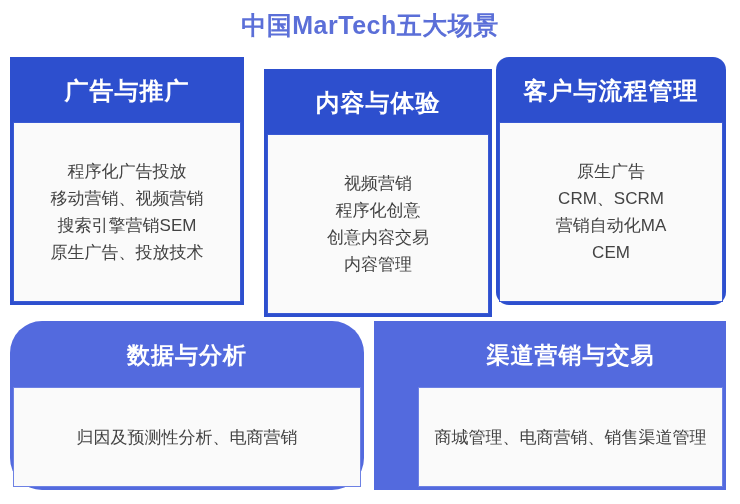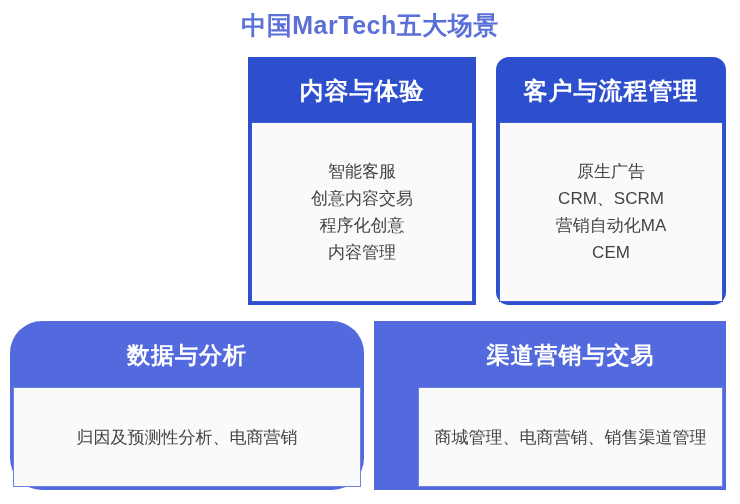--- a/index.html
+++ b/index.html
@@ -84,21 +84,21 @@
   .card.top .card-body {
     border: 1px solid #3a5ad4;
     padding: 10px 6px;
   }
   .card.top .card-body .line {
     font-size: 17px;
     line-height: 27px;
   }
 
   #card-advertising  { left: 10px;  width: 234px; }
-  #card-content      { left: 248px; width: 228px; }
+  #card-content      { left: 264px; width: 228px; margin-top: 12px; }
   #card-customer     { left: 496px; width: 230px; border-radius: 13px; }
 
   
   .card.bottom {
     top: 321px;
     height: 169px;
     background: #536ade;
   }
   .card.bottom .card-header {
     height: 63px;
@@ -116,27 +116,36 @@
   #card-data    { left: 10px;  width: 354px; border-radius: 32px; }
   #card-channel { left: 374px; width: 352px; padding-left: 44px; }
 </style>
 </head>
 <body>
 
 <div class="page">
 
   <div class="page-title">中国MarTech五大场景</div>
 
+  <div class="card top" id="card-advertising">
+    <div class="card-header">广告与推广</div>
+    <div class="card-body">
+      <span class="line">程序化广告投放</span>
+      <span class="line">移动营销、视频营销</span>
+      <span class="line">搜索引擎营销SEM</span>
+      <span class="line">原生广告、投放技术</span>
+    </div>
+  </div>
 
   <div class="card top" id="card-content">
     <div class="card-header">内容与体验</div>
     <div class="card-body">
-      <span class="line">智能客服</span>
+      <span class="line">视频营销</span>
+      <span class="line">程序化创意</span>
       <span class="line">创意内容交易</span>
-      <span class="line">程序化创意</span>
       <span class="line">内容管理</span>
     </div>
   </div>
 
   <div class="card top" id="card-customer">
     <div class="card-header">客户与流程管理</div>
     <div class="card-body">
       <span class="line">原生广告</span>
       <span class="line">CRM、SCRM</span>
       <span class="line">营销自动化MA</span>

